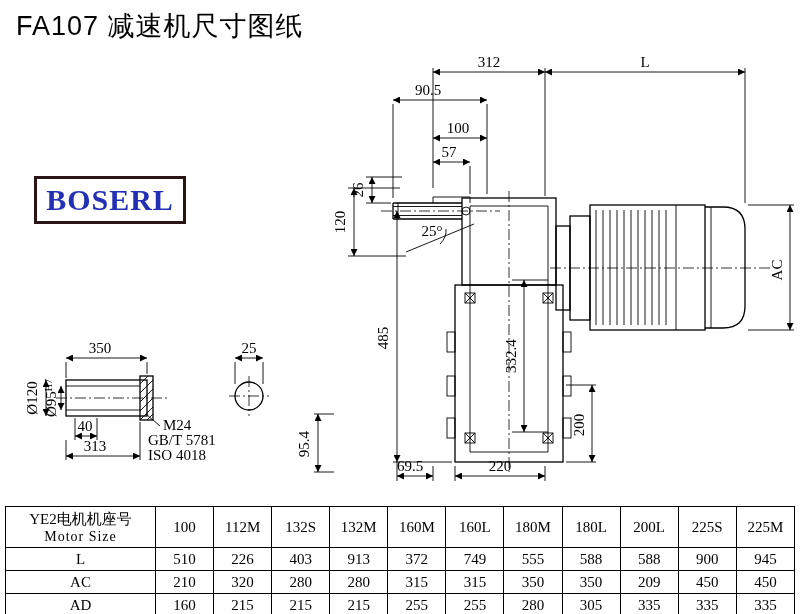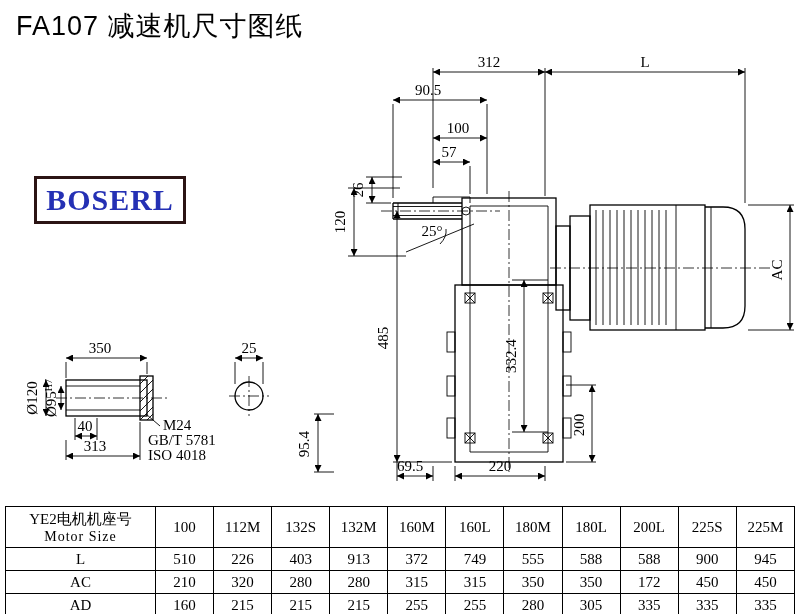--- a/index.html
+++ b/index.html
@@ -297,21 +297,21 @@
     <tr>
       <td>AC</td>
       <td>210</td>
       <td>320</td>
       <td>280</td>
       <td>280</td>
       <td>315</td>
       <td>315</td>
       <td>350</td>
       <td>350</td>
-      <td>172</td>
+      <td>209</td>
       <td>450</td>
       <td>450</td>
     </tr>
     <tr>
       <td>AD</td>
       <td>160</td>
       <td>215</td>
       <td>215</td>
       <td>215</td>
       <td>255</td>

